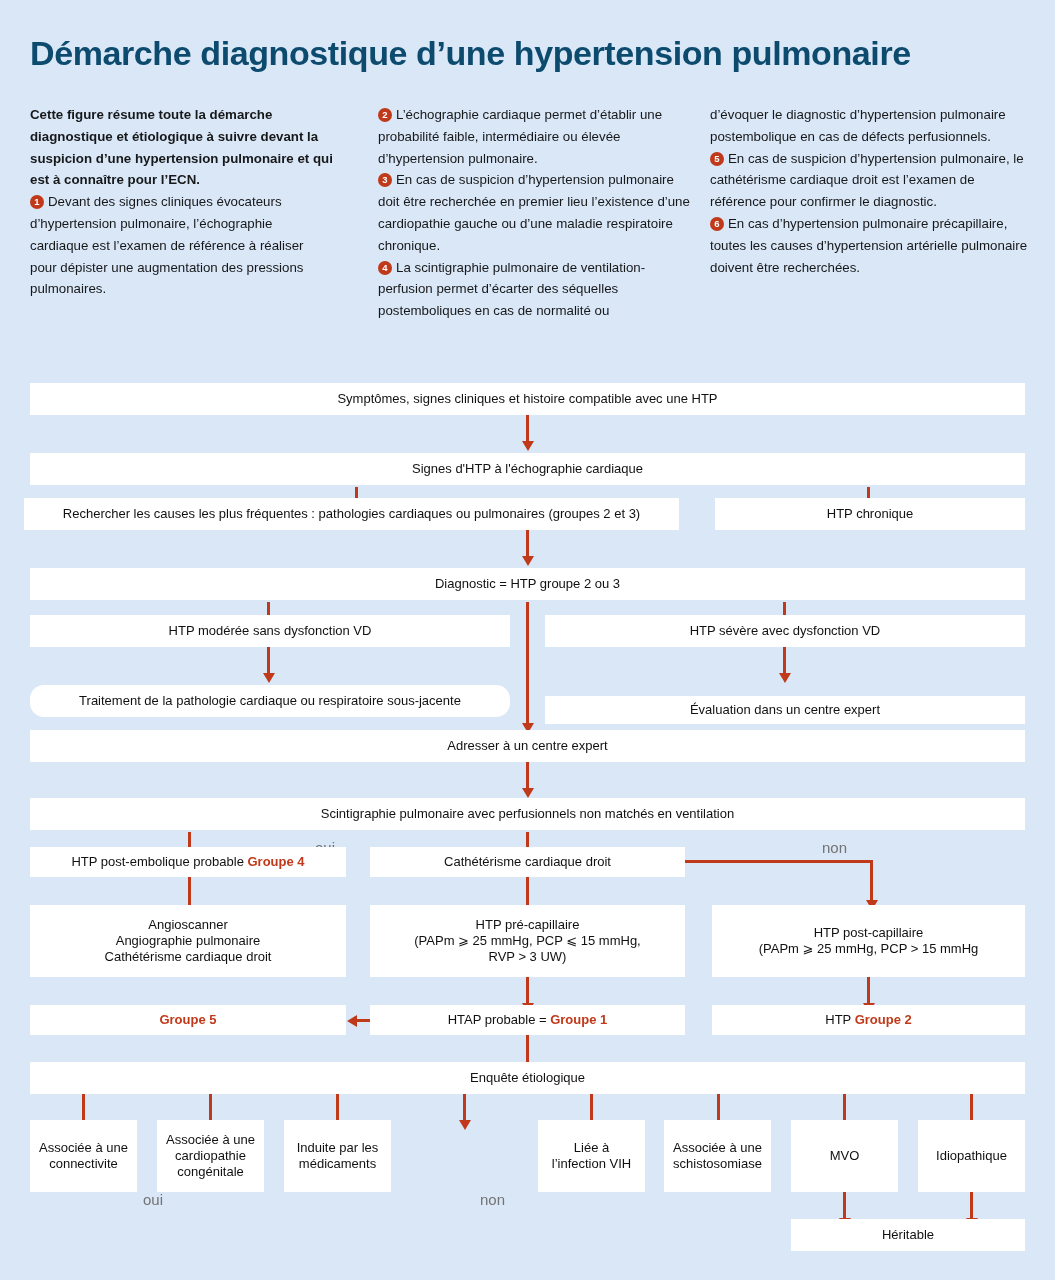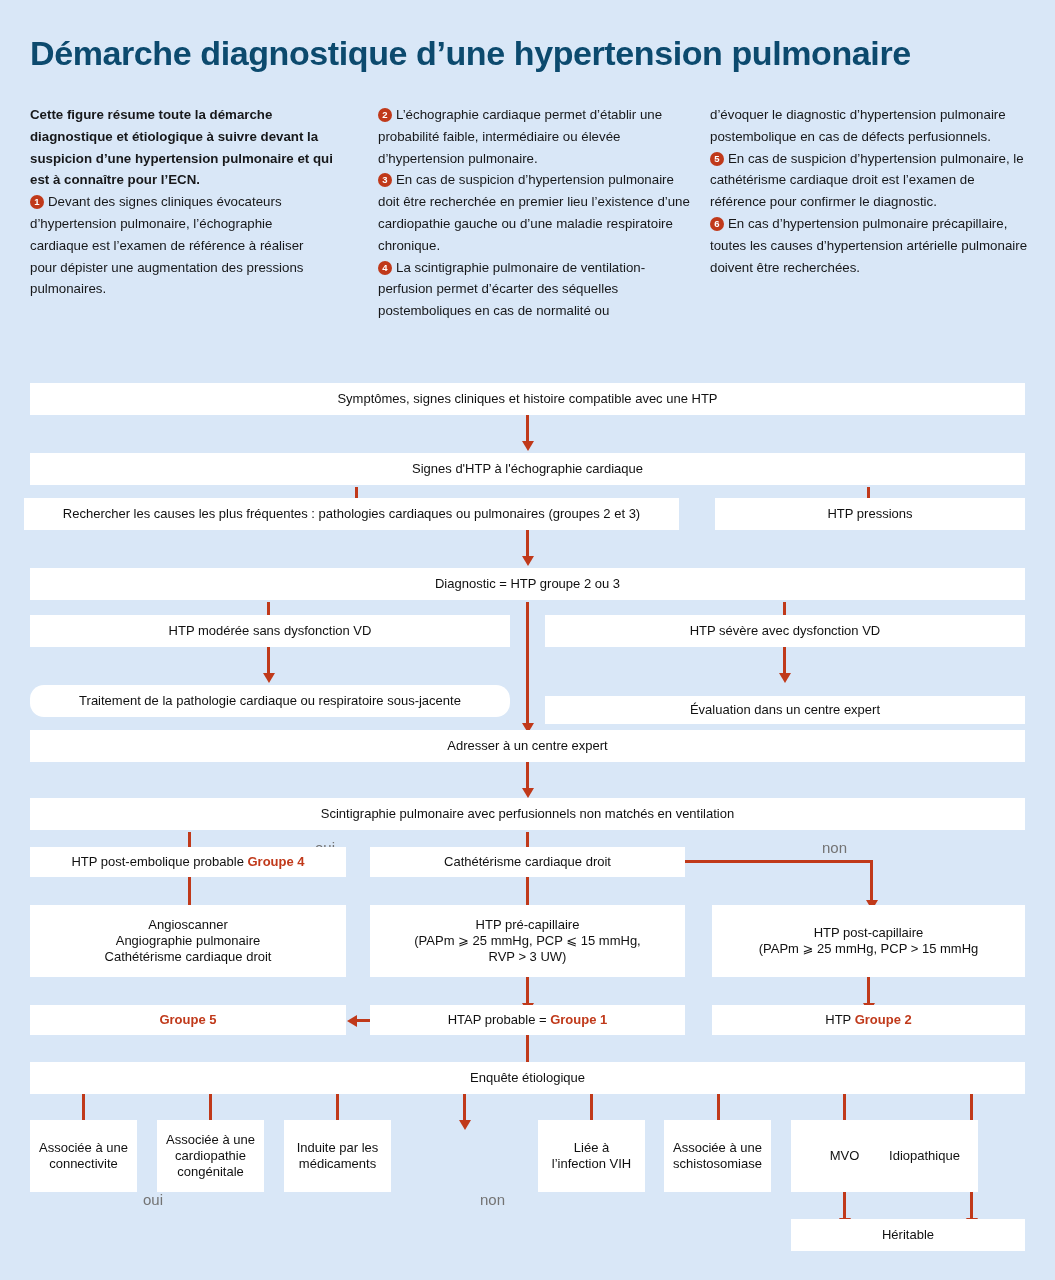--- a/index.html
+++ b/index.html
@@ -105,21 +105,21 @@
     <div class="arr" style="left:526px;top:45px;height:27px;"></div>
 
     <div class="box" style="left:30px;top:83px;width:995px;height:32px;">Signes d'HTP à l'échographie cardiaque</div>
 
     <div class="lbl" style="left:315px;top:470px;">oui</div>
     <div class="arr" style="left:355px;top:117px;height:25px;"></div>
     <div class="lbl" style="left:822px;top:470px;">non</div>
     <div class="arr" style="left:867px;top:117px;height:25px;"></div>
 
     <div class="box" style="left:24px;top:128px;width:655px;height:32px;">Rechercher les causes les plus fréquentes : pathologies cardiaques ou pulmonaires (groupes 2 et 3)</div>
-    <div class="box" style="left:715px;top:128px;width:310px;height:32px;">HTP pressions</div>
+    <div class="box" style="left:715px;top:128px;width:310px;height:32px;">HTP chronique</div>
 
     <div class="arr" style="left:526px;top:160px;height:27px;"></div>
 
     <div class="box" style="left:30px;top:198px;width:995px;height:32px;">Diagnostic = HTP groupe 2 ou 3</div>
 
     <div class="lbl" style="left:222px;top:586px;">oui</div>
     <div class="arr" style="left:267px;top:232px;height:24px;"></div>
 
     <div class="lbl" style="left:480px;top:586px;">non</div>
 
@@ -220,21 +220,21 @@
     </div>
     <div class="box" style="left:538px;top:750px;width:107px;height:72px;flex-direction:column;">
       <span class="ml">Liée à</span>
       <span class="ml">l’infection VIH</span>
     </div>
     <div class="box" style="left:664px;top:750px;width:107px;height:72px;flex-direction:column;">
       <span class="ml">Associée à une</span>
       <span class="ml">schistosomiase</span>
     </div>
     <div class="box" style="left:791px;top:750px;width:107px;height:72px;">MVO</div>
-    <div class="box" style="left:871px;top:750px;width:107px;height:72px;">Idiopathique</div>
+    <div class="box" style="left:918px;top:750px;width:107px;height:72px;">Idiopathique</div>
 
     <div class="arr" style="left:843px;top:822px;height:27px;"></div>
     <div class="arr" style="left:970px;top:822px;height:27px;"></div>
 
     <div class="box" style="left:791px;top:849px;width:234px;height:32px;">Héritable</div>
 
   </div>
 
 </div>
 

